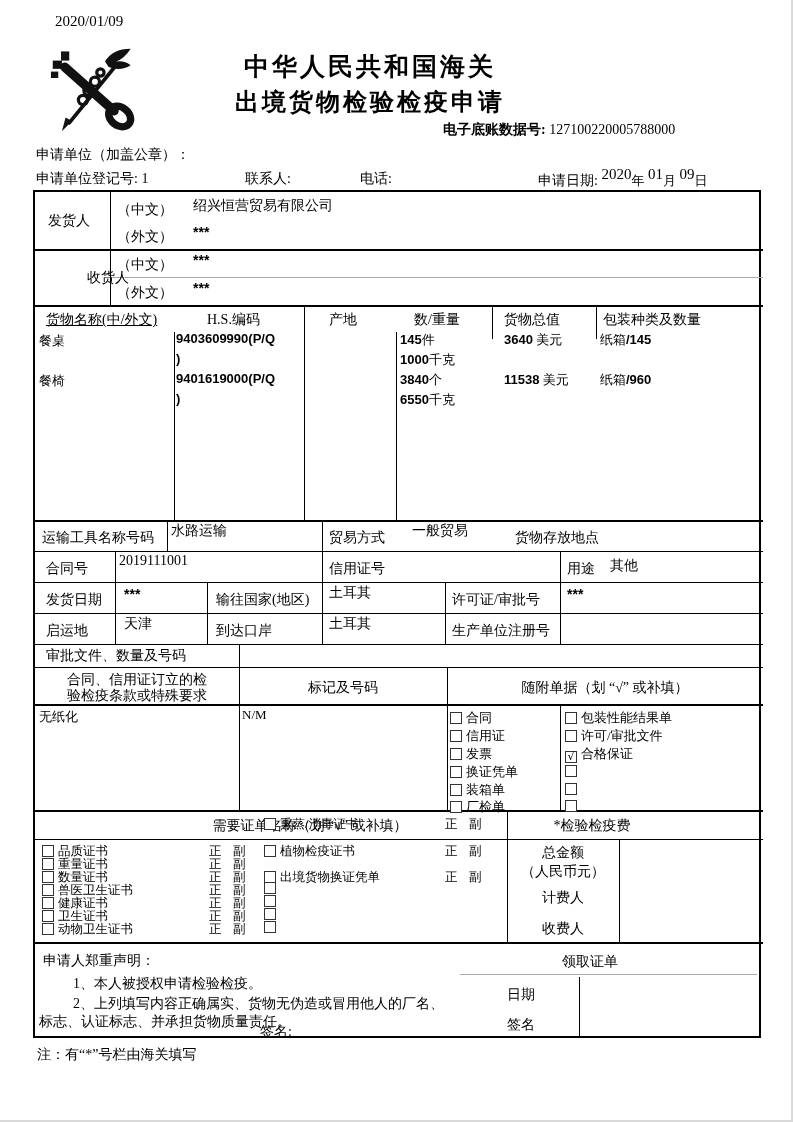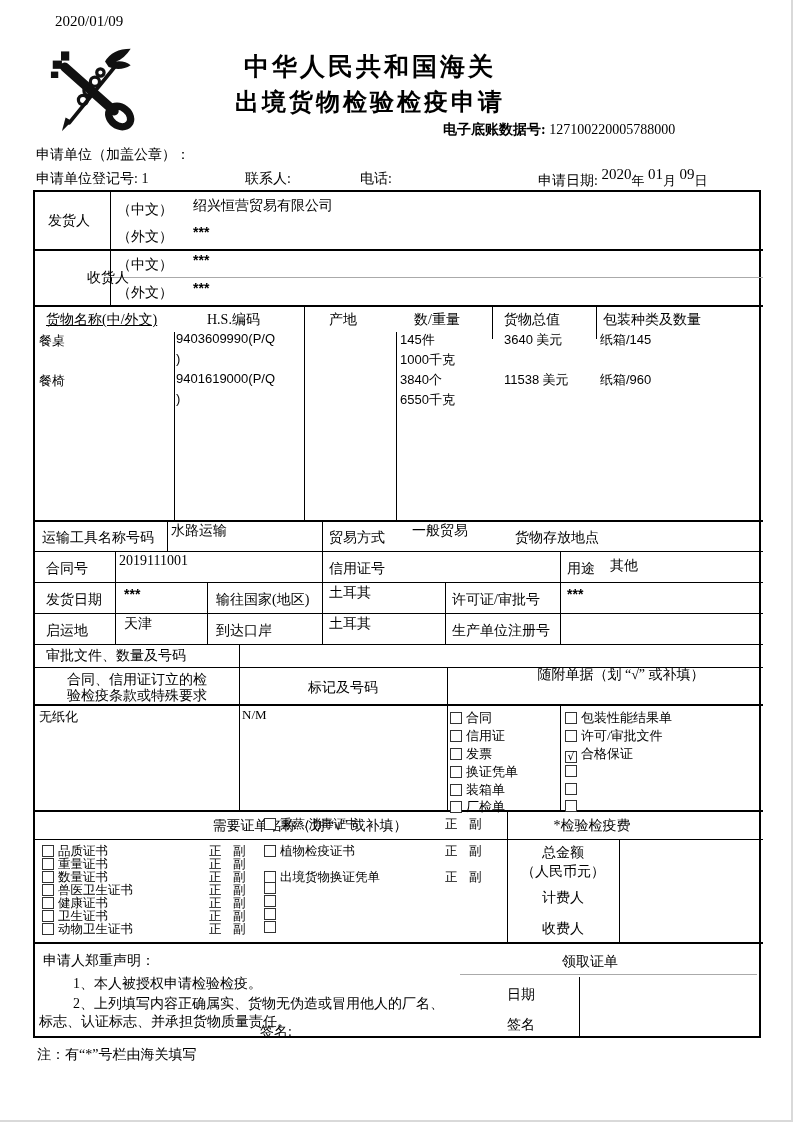--- a/index.html
+++ b/index.html
@@ -1,21 +1,21 @@
 <!DOCTYPE html>
 <html><head>
 <meta charset="utf-8">
 <style>
   html,body{margin:0;padding:0;background:#fff;}
   .page{position:relative;width:793px;height:1122px;background:#fff;overflow:hidden;
         font-family:"Liberation Serif","DejaVu Serif",serif;color:#000;
         border-right:2px solid #d9d9d9;border-bottom:2px solid #d9d9d9;box-sizing:border-box;}
   .abs{position:absolute;white-space:nowrap;}
   .sans{font-family:"Liberation Sans","DejaVu Sans",sans-serif;}
-  .num{font-family:"Liberation Sans","DejaVu Sans",sans-serif;font-weight:normal;}
+  .num{font-family:"Liberation Sans","DejaVu Sans",sans-serif;font-weight:bold;}
   .form{position:absolute;left:33px;top:190px;width:728px;height:848px;border:2px solid #000;box-sizing:border-box;}
   .hl{position:absolute;height:2px;background:#000;}
   .hl.thin{height:1px;}
   .hl.gray{height:1px;background:#aaa;}
   .vl{position:absolute;width:1px;background:#000;}
   .t14{font-size:14px;}
   .t13{font-size:13px;}
   .center{text-align:center;white-space:nowrap;}
   .cb{display:inline-block;width:12px;height:12px;border:1px solid #333;box-sizing:border-box;background:#fff;}
   .cb .mk{display:block;font-size:11px;line-height:10px;text-align:center;font-family:"DejaVu Sans",sans-serif;}
@@ -169,21 +169,21 @@
     <div class="abs t14" style="left:89px;top:423px;">天津</div>
     <div class="abs t14" style="left:181px;top:430px;">到达口岸</div>
     <div class="abs t14" style="left:294px;top:423px;">土耳其</div>
     <div class="abs t14" style="left:417px;top:430px;">生产单位注册号</div>
 
     <div class="abs t14" style="left:11px;top:455px;">审批文件、数量及号码</div>
 
     <div class="abs t14 center" style="left:0;top:479px;width:204px;">合同、信用证订立的检</div>
     <div class="abs t14 center" style="left:0;top:495px;width:204px;">验检疫条款或特殊要求</div>
     <div class="abs t14 center" style="left:204px;top:487px;width:208px;">标记及号码</div>
-    <div class="abs t14 center" style="left:412px;top:474px;width:316px;padding-left:16px;">随附单据（划 “√” 或补填）</div>
+    <div class="abs t14 center" style="left:412px;top:487px;width:316px;">随附单据（划 “√” 或补填）</div>
 
     <div class="abs t13" style="left:4px;top:516px;">无纸化</div>
     <div class="abs t13" style="left:207px;top:515px;font-family:'Liberation Serif','DejaVu Serif',serif;">N/M</div>
 
     <div class="cbrow" style="left:415px;top:517px;"><span class="cb"></span><span class="cbl">合同</span></div>
     <div class="cbrow" style="left:415px;top:535px;"><span class="cb"></span><span class="cbl">信用证</span></div>
     <div class="cbrow" style="left:415px;top:553px;"><span class="cb"></span><span class="cbl">发票</span></div>
     <div class="cbrow" style="left:415px;top:571px;"><span class="cb"></span><span class="cbl">换证凭单</span></div>
     <div class="cbrow" style="left:415px;top:589px;font-family:Liberation Serif, serif;"><span class="cb"></span><span class="cbl">装箱单</span></div>
     <div class="cbrow" style="left:415px;top:606px;"><span class="cb"></span><span class="cbl">厂检单</span></div>

